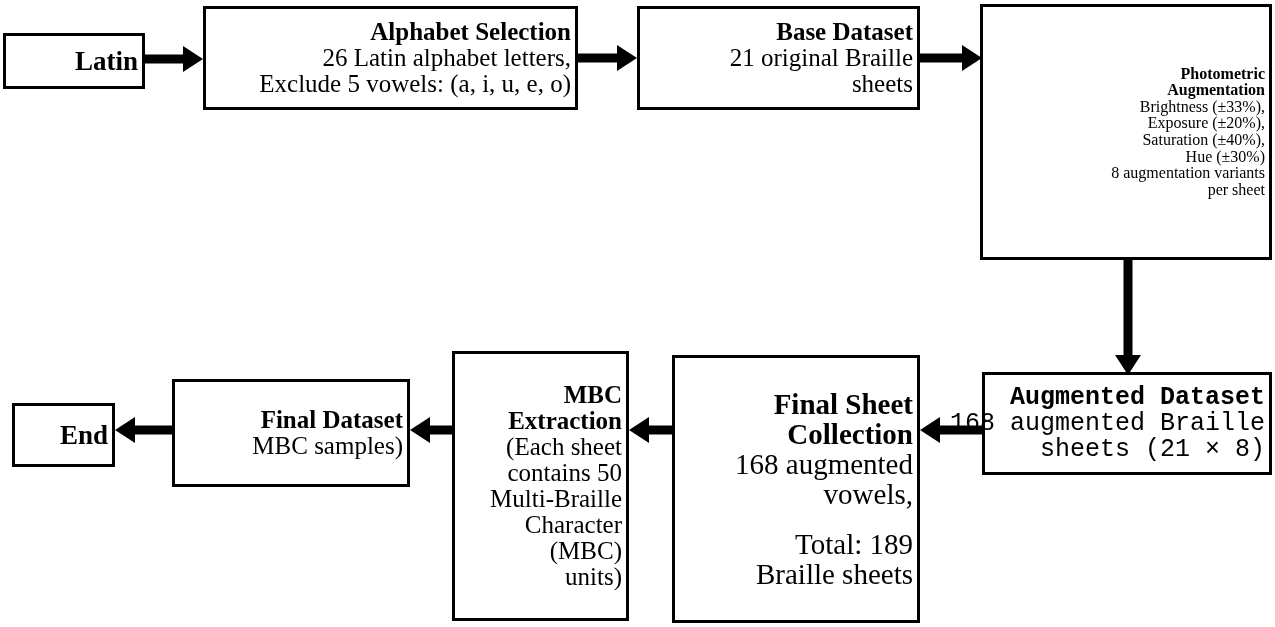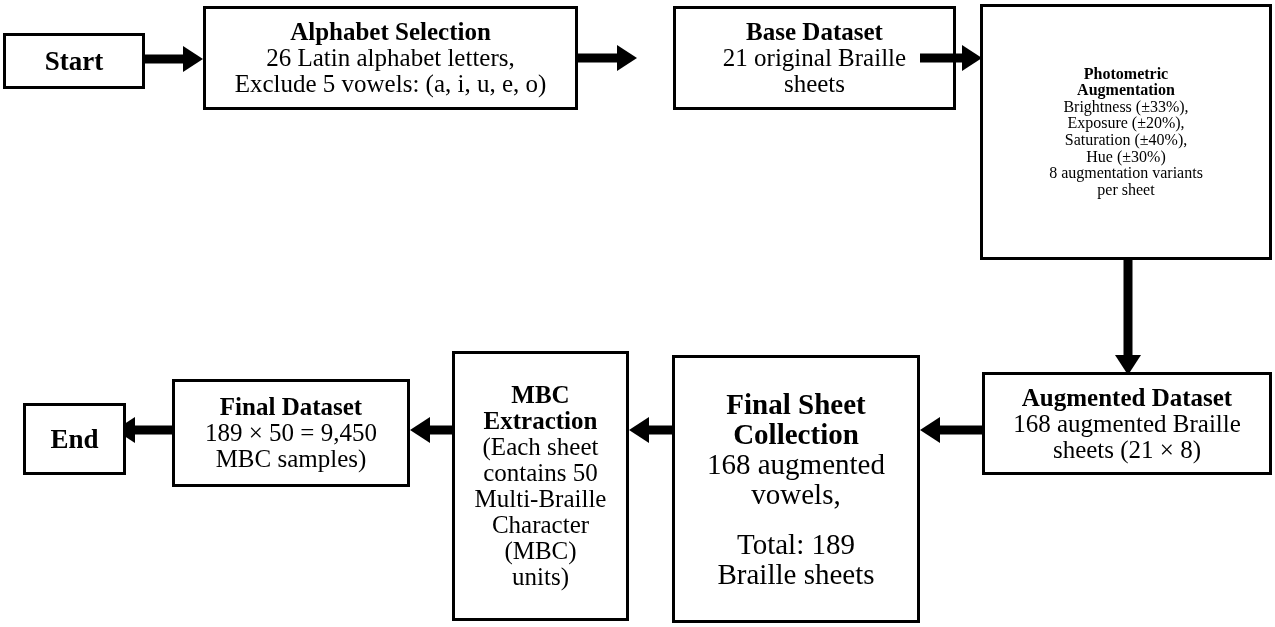--- a/index.html
+++ b/index.html
@@ -17,21 +17,21 @@
     color: #000000;
     overflow: hidden;
   }
   .node {
     position: absolute;
     box-sizing: border-box;
     border: 3px solid #000000;
     background: #ffffff;
     display: flex;
     flex-direction: column;
-    align-items: center;
+    align-items: flex-end;
     justify-content: center;
     text-align: center;
     line-height: 1.04;
     font-size: 25px;
     padding: 2px 4px;
   }
   .node .title {
     font-weight: bold;
     display: block;
   }
@@ -106,40 +106,40 @@
     border-right: 13px solid transparent;
     border-top: 20px solid #000000;
   }
 </style>
 </head>
 <body>
 
 <div id="canvas">
 
   <div class="node terminal" style="left:3px; top:33px; width:142px; height:56px;">
-    <span class="line">Start</span>
+    <span class="line">Latin</span>
   </div>
 
   <div class="arrow right" style="left:145px; top:46px; width:58px; height:26px;">
     <span class="shaft" style="width:40px;"></span>
     <span class="head"></span>
   </div>
 
   <div class="node" style="left:203px; top:6px; width:375px; height:104px;">
     <span class="title">Alphabet Selection</span>
     <span class="line">26 Latin alphabet letters,</span>
     <span class="line">Exclude 5 vowels: (a, i, u, e, o)</span>
   </div>
 
   <div class="arrow right" style="left:578px; top:45px; width:59px; height:26px;">
     <span class="shaft" style="width:41px;"></span>
     <span class="head"></span>
   </div>
 
-  <div class="node" style="left:637px; top:6px; width:283px; height:104px;margin-left:36px;">
+  <div class="node" style="left:637px; top:6px; width:283px; height:104px;">
     <span class="title">Base Dataset</span>
     <span class="line">21 original Braille</span>
     <span class="line">sheets</span>
   </div>
 
   <div class="arrow right" style="left:920px; top:45px; width:62px; height:26px;">
     <span class="shaft" style="width:44px;"></span>
     <span class="head"></span>
   </div>
 
@@ -152,21 +152,21 @@
     <span class="line">Hue (±30%)</span>
     <span class="line">8 augmentation variants</span>
     <span class="line">per sheet</span>
   </div>
 
   <div class="arrow down" style="left:1115px; top:260px; width:26px; height:115px;">
     <span class="shaft" style="height:96px;"></span>
     <span class="head"></span>
   </div>
 
-  <div class="node" style="left:982px; top:372px; width:290px; height:103px;">
+  <div class="node" style="left:982px; top:372px; width:290px; height:103px;font-family:Liberation Mono, monospace;">
     <span class="title">Augmented Dataset</span>
     <span class="line">168 augmented Braille</span>
     <span class="line">sheets (21 × 8)</span>
   </div>
 
   <div class="arrow left" style="left:920px; top:417px; width:62px; height:26px;">
     <span class="shaft" style="width:44px;"></span>
     <span class="head"></span>
   </div>
 
@@ -196,26 +196,25 @@
     <span class="line">units)</span>
   </div>
 
   <div class="arrow left" style="left:410px; top:417px; width:42px; height:26px;">
     <span class="shaft" style="width:24px;"></span>
     <span class="head"></span>
   </div>
 
   <div class="node" style="left:172px; top:379px; width:238px; height:108px;">
     <span class="title">Final Dataset</span>
-    <span class="line">189 × 50 = 9,450</span>
     <span class="line">MBC samples)</span>
   </div>
 
   <div class="arrow left" style="left:115px; top:417px; width:57px; height:26px;">
     <span class="shaft" style="width:39px;"></span>
     <span class="head"></span>
   </div>
 
-  <div class="node terminal" style="left:23px; top:403px; width:103px; height:72px;">
+  <div class="node terminal" style="left:12px; top:403px; width:103px; height:64px;">
     <span class="line">End</span>
   </div>
 
 </div>
 
 </body></html>

